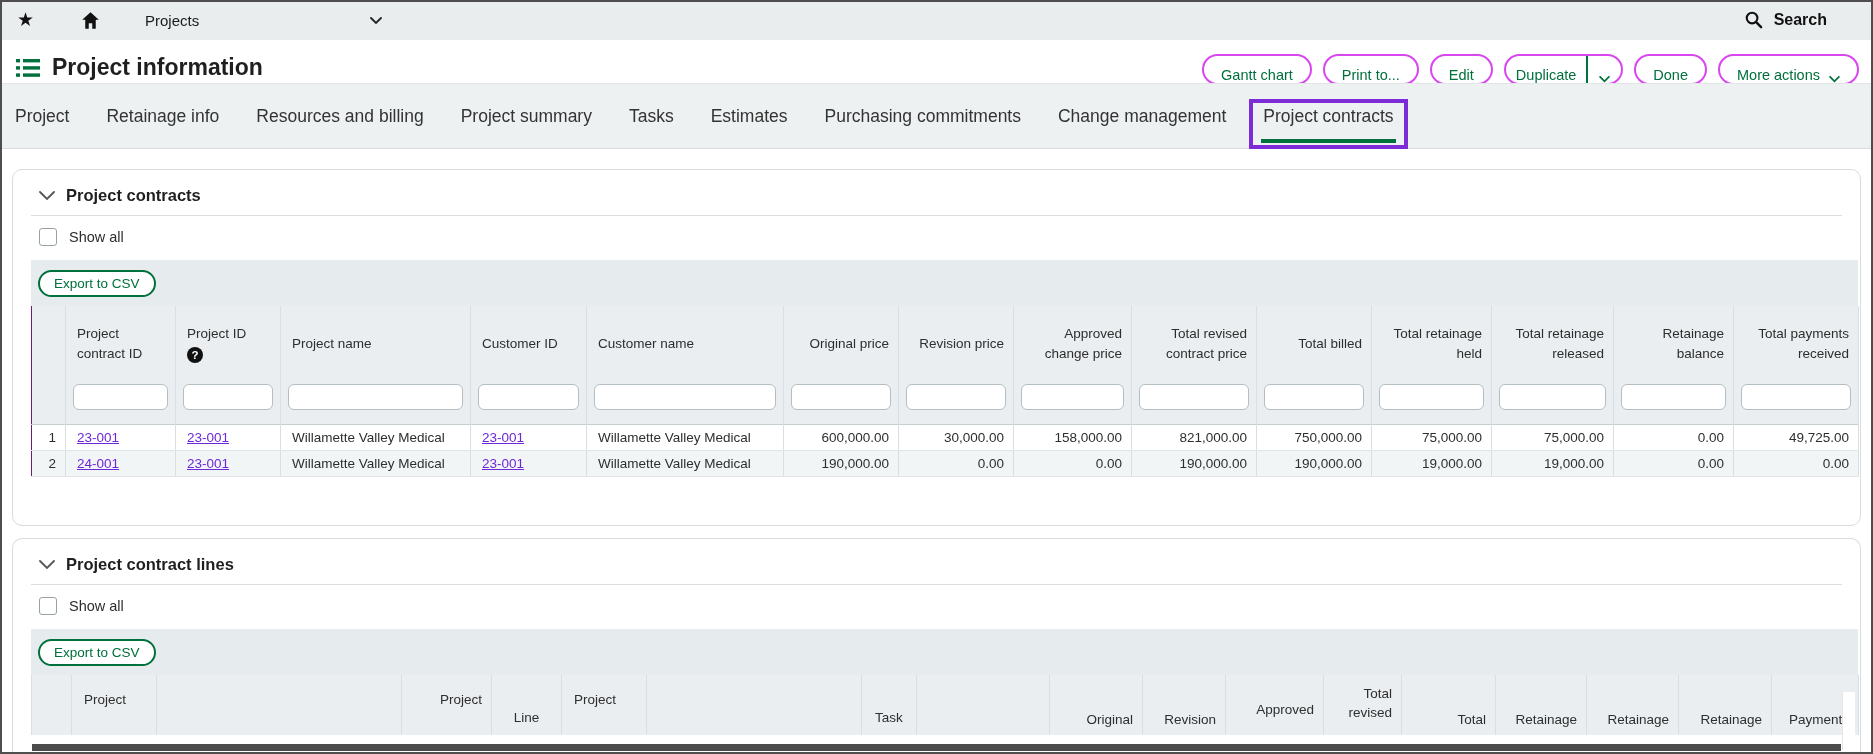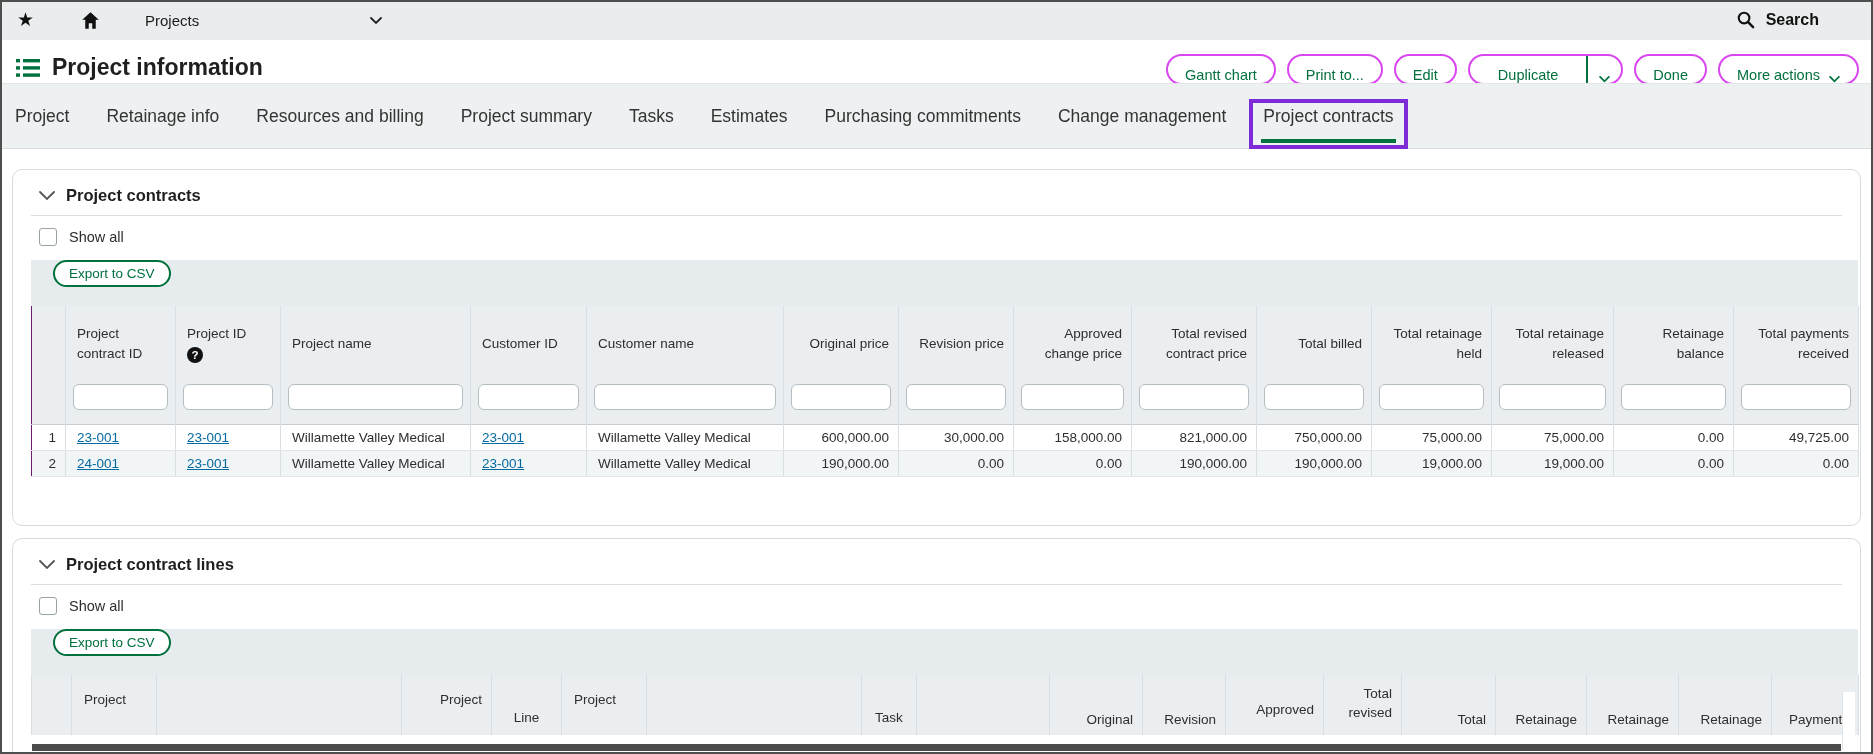--- a/index.html
+++ b/index.html
@@ -14,36 +14,36 @@
   }
 
   
   .topbar {
     height: 38px; background: #e9edee; position: relative;
   }
   .topbar .star-ic { position:absolute; left:15px; top:7px; font-size:19px; color:#111; line-height:22px; cursor:pointer; }
   .topbar .home-ic { position:absolute; left:78px; top:8px; }
   .topbar .navlabel { position:absolute; left:143px; top:10px; font-size:15px; color:#1a1a1a; }
   .topbar .nav-chev { position:absolute; left:368px; top:15px; color:#222; }
-  .topbar .search { position:absolute; right:52px; top:8px; display:flex; align-items:center; gap:11px; cursor:pointer; }
+  .topbar .search { position:absolute; right:44px; top:8px; display:flex; align-items:center; gap:11px; cursor:pointer; }
   .topbar .search .lbl { font-size:16px; font-weight:700; color:#111; }
 
   
   .pagehead { height: 43px; position: relative; background:#fff; }
   .pagehead .list-ic { position:absolute; left:14px; top:18px; }
   .pagehead .title { position:absolute; left:50px; top:14px; font-size:23px; font-weight:700; color:#1f1f1f; }
   .actions { position:absolute; right:12px; top:14px; display:flex; gap:11px; }
   .btn {
     height: 31px; border: 2px solid #d946ef; border-radius: 17px;
     background:#fff; color:#00703c; font-size:14.5px;
     display:flex; align-items:flex-end; padding: 0 17px; cursor:pointer; white-space:nowrap;
   }
   .btn .chev { margin-left:9px; display:flex; }
   .btn.split { padding:0; }
-  .btn.split .lab { padding:0 28px; }
+  .btn.split .lab { padding:0 10px; }
   .btn.split .sep { width:2px; align-self:stretch; background:#00703c; }
   .btn.split .chevbox { padding:0 11px; display:flex; align-items:center; }
 
   
   .tabbar {
     height: 66px; background:#eef1f2;
     border-top:1px solid #e2e6e8; border-bottom:1px solid #d8dde0;
     display:flex; align-items:center; padding-left:13px; gap:37px; position:relative;
   }
   .tab { font-size:17.5px; color:#333; height:100%; display:flex; align-items:center; position:relative; cursor:pointer; white-space:nowrap; }
@@ -64,21 +64,21 @@
   .card2 { margin-top:12px; border-bottom:none; border-radius:10px 10px 0 0; height:220px; overflow:hidden; }
   .section-head { display:flex; align-items:center; gap:11px; padding:16px 18px 10px 26px; }
   .section-head .s-chev { display:flex; cursor:pointer; }
   .section-title { font-size:16.5px; font-weight:700; color:#1f1f1f; }
   .head-divider { border-bottom:1px solid #d9dfe2; margin:0 18px; }
   .showall { display:flex; align-items:center; gap:12px; margin:12px 18px 14px 26px; height:18px; }
   .checkbox { width:18px; height:18px; border:1px solid #98a2a6; border-radius:3px; background:#fff; cursor:pointer; flex:0 0 auto; }
   .showall .lbl { font-size:14.5px; color:#2d2d2d;text-align:center; }
 
   .grid-block { margin:0 18px; width:1827px; }
-  .grid-toolbar { height:46px; background:#e6ebed; display:flex; align-items:flex-start; padding-left:22px; }
+  .grid-toolbar { height:46px; background:#e6ebed; display:flex; align-items:center; padding-left:7px; }
   .btn-export {
     height:27px; border:2px solid #00703c; border-radius:15px; background:#fff; color:#00703c;
     font-size:13.5px; display:flex; align-items:center; padding:0 14px; cursor:pointer;
   }
 
   table.grid { border-collapse:collapse; table-layout:fixed; width:1827px; }
   .grid th, .grid td { border-right:1px solid #d8dee1; }
   .grid th { background:#eaeef0; font-weight:400; vertical-align:top; padding:0; }
   .grid thead tr { border-bottom:1px solid #c6ced2; }
   .grid .h-label { min-height:76px; display:flex; align-items:center; font-size:13.5px; color:#2e2e2e; line-height:1.45; }
@@ -87,21 +87,21 @@
   .grid .h-filter { height:42px; display:flex; align-items:flex-start; padding:2px 7px 0 7px; }
   .grid .h-filter input {
     width:100%; height:26px; border:1px solid #b5bfc3; border-radius:6px; background:#fff; outline:none;
     font-family:"Liberation Sans",sans-serif; font-size:13px; padding:0 6px;
   }
   .grid td { height:26px; font-size:13.5px; color:#2e2e2e; border-bottom:1px solid #e0e5e8; }
   .grid td.l { text-align:left; padding:0 6px 0 11px; }
   .grid td.r { text-align:right; padding:0 9px 0 4px; }
   .grid td.num { text-align:right; padding-right:9px; color:#2e2e2e; }
   .grid tr.alt td { background:#f2f5f6; }
-  .grid a.glink { color:#0369a1; text-decoration:underline; cursor:pointer; }
+  .grid a.glink { color:#6d28d9; text-decoration:underline; cursor:pointer; }
   table.grid { border-left:1px solid #701a75; }
   .help-icon {
     display:inline-flex; width:16px; height:16px; border-radius:50%; background:#111; color:#fff;
     font-size:11.5px; font-weight:700; align-items:center; justify-content:center; margin-top:4px; cursor:pointer;
   }
 
   
   .grid2 { border-collapse:collapse; table-layout:fixed; width:1827px; border-left:1px solid #d8dee1; }
   .grid2 th { background:#eaeef0; font-weight:400; border-right:1px solid #d8dee1; height:60px; vertical-align:top; overflow:hidden; padding:0; }
   .grid2 .ph { display:block; font-size:13.5px; color:#2e2e2e; line-height:1.4; }

